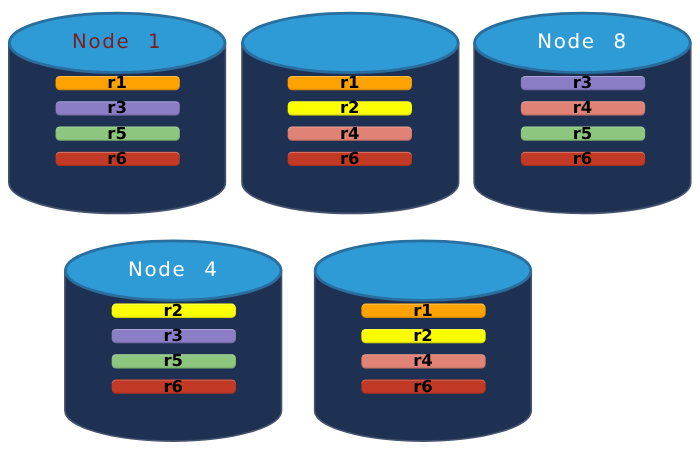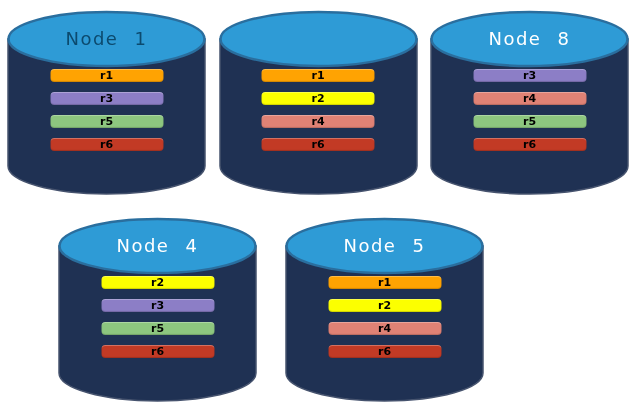--- a/index.html
+++ b/index.html
@@ -68,38 +68,38 @@
     transform: translateX(-50%);
     width: 113px;
     display: flex;
     flex-direction: column;
     gap: 10px;
   }
   .bar {
     height: 13px;
     border-radius: 4px;
     text-align: center;
-    font-size: 11px;
+    font-size: 15px;
     font-weight: 700;
     line-height: 13px;
     color: #000000;
     box-shadow: inset 0 1px 0 rgba(255,255,255,0.28), inset 0 -1px 1px rgba(0,0,0,0.18);
   }
 </style>
 </head>
 <body>
 
 <div class="canvas">
   <div class="row row-top" id="row-top">
   <div class="node">
     <svg class="cyl" viewBox="0 0 199 188" aria-hidden="true">
       <path class="cyl-body" d="M1,30 L1,157 A98.5,28 0 0 0 198,157 L198,30 Z" stroke-width="1.5" fill="#1F3153" stroke="#46536E"></path>
       <ellipse class="cyl-top" cx="99.5" cy="30" rx="98" ry="27" stroke-width="2.5" fill="#2E9BD6" stroke="#2A6E9E"></ellipse>
     </svg>
-    <div class="node-title" style="color: #0c4a6e;">Node 1</div>
+    <div class="node-title" style="color: #7f1d1d;">Node 1</div>
     <div class="bars">
           <div class="bar" style="background: rgb(255, 163, 2); color: rgb(0, 0, 0);">r1</div>
           <div class="bar" style="background: rgb(140, 126, 198); color: rgb(0, 0, 0);">r3</div>
           <div class="bar" style="background: rgb(141, 198, 127); color: rgb(0, 0, 0);">r5</div>
           <div class="bar" style="background: rgb(194, 58, 37); color: rgb(0, 0, 0);">r6</div>
         </div>
   </div>
 
   <div class="node">
     <svg class="cyl" viewBox="0 0 199 188" aria-hidden="true">
@@ -141,21 +141,20 @@
           <div class="bar" style="background: rgb(141, 198, 127); color: rgb(0, 0, 0);">r5</div>
           <div class="bar" style="background: rgb(194, 58, 37); color: rgb(0, 0, 0);">r6</div>
         </div>
   </div>
 
   <div class="node">
     <svg class="cyl" viewBox="0 0 199 188" aria-hidden="true">
       <path class="cyl-body" d="M1,30 L1,157 A98.5,28 0 0 0 198,157 L198,30 Z" stroke-width="1.5" fill="#1F3153" stroke="#46536E"></path>
       <ellipse class="cyl-top" cx="99.5" cy="30" rx="98" ry="27" stroke-width="2.5" fill="#2E9BD6" stroke="#2A6E9E"></ellipse>
     </svg>
-    <div class="node-title" style="color: rgb(255, 255, 255);">Node 5</div>
     <div class="bars">
           <div class="bar" style="background: rgb(255, 163, 2); color: rgb(0, 0, 0);">r1</div>
           <div class="bar" style="background: rgb(252, 255, 0); color: rgb(0, 0, 0);">r2</div>
           <div class="bar" style="background: rgb(224, 130, 117); color: rgb(0, 0, 0);">r4</div>
           <div class="bar" style="background: rgb(194, 58, 37); color: rgb(0, 0, 0);">r6</div>
         </div>
   </div>
 </div>
 </div>
 

